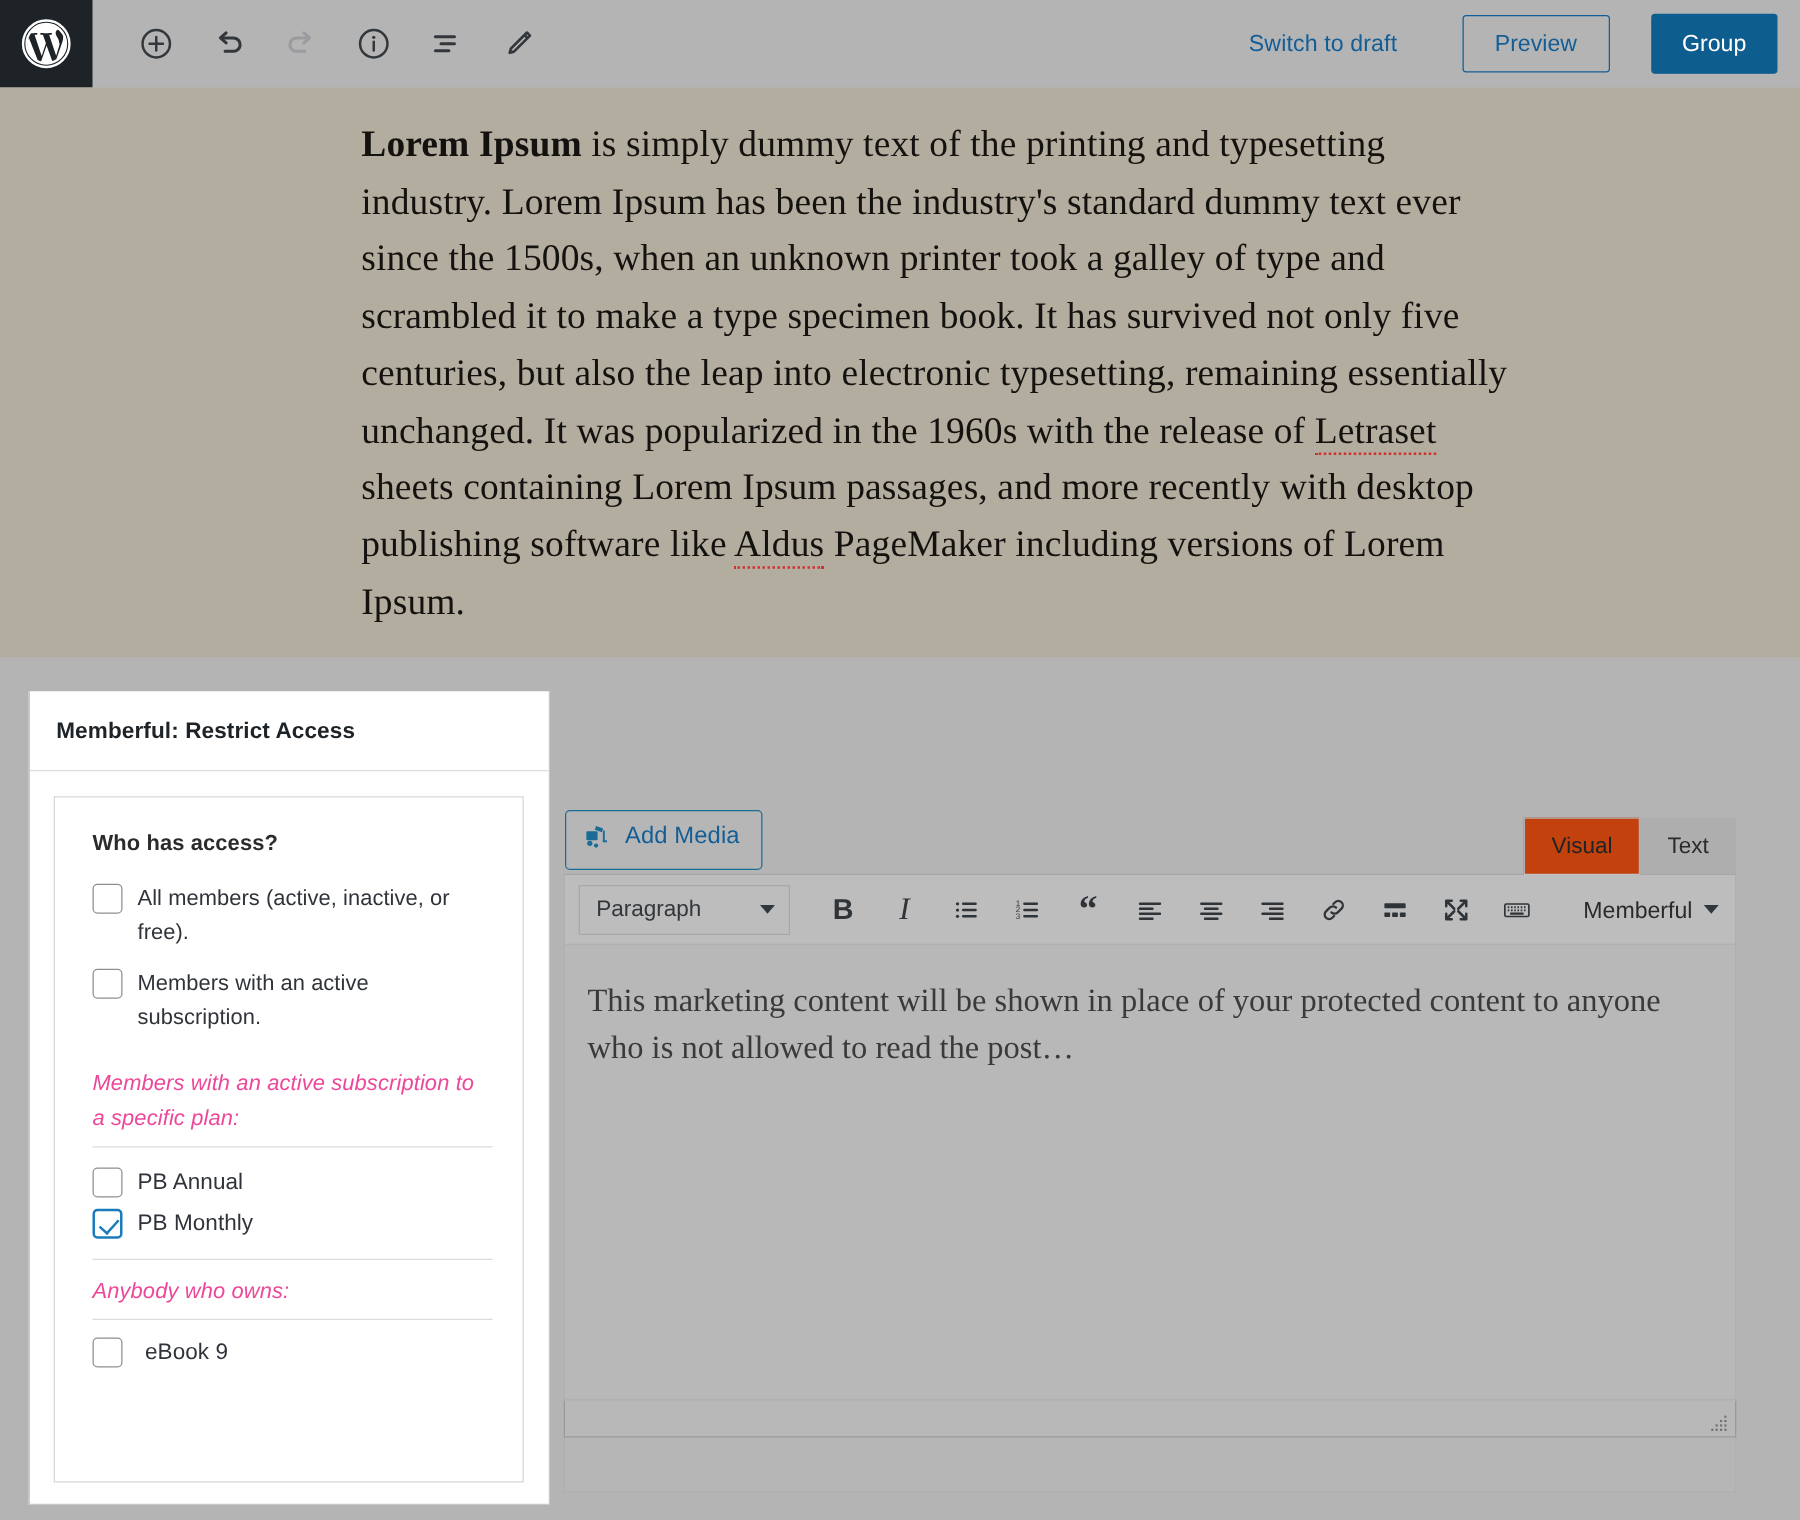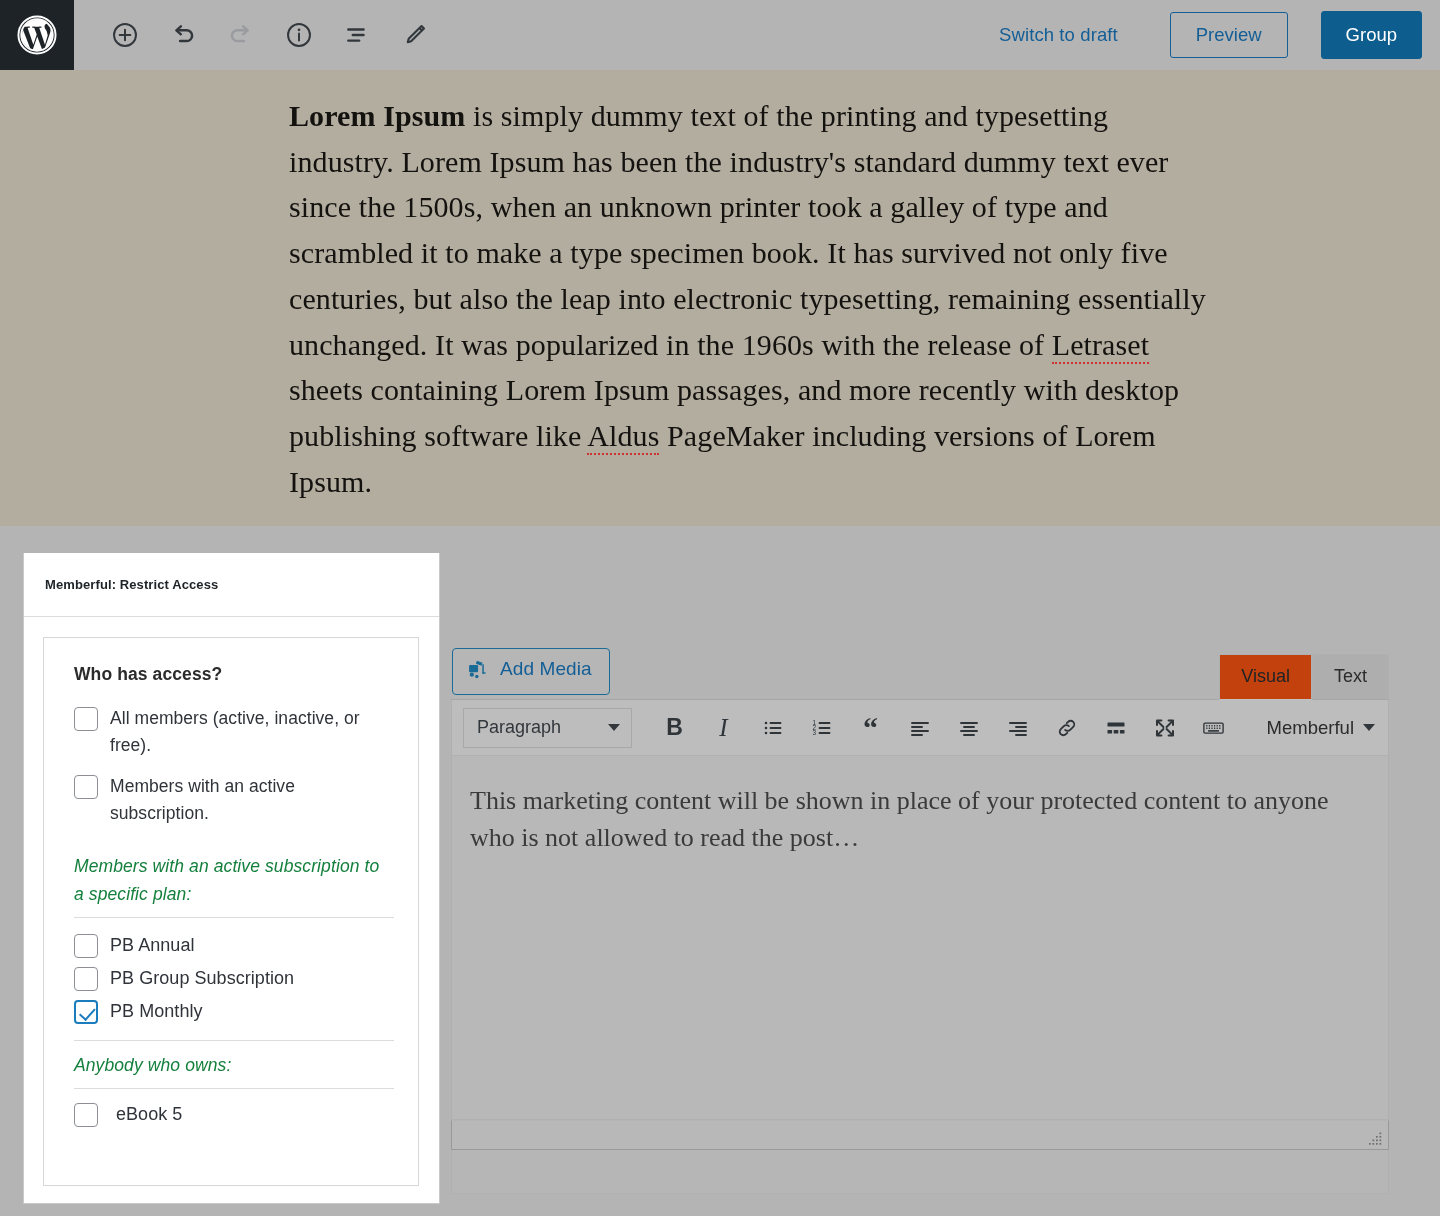--- a/index.html
+++ b/index.html
@@ -96,21 +96,21 @@
     border-top: none;
     z-index: 30;
   }
   .mf-panel-head {
     height: 64px;
     border-bottom: 1px solid #dcdcde;
     display: flex; align-items: center;
     padding-left: 21px;
   }
   .mf-panel-title {
-    font-size: 13px; font-weight: 700; color: #1d2327;
+    font-size: 18px; font-weight: 700; color: #1d2327;
     letter-spacing: .1px;
   }
   .mf-panel-body { padding: 20px 20px 0 19px; }
 
   .mf-inner {
     border: 1px solid #d7d7d7;
     background: #fff;
     padding: 26px 24px 24px 30px;
     height: 549px;
   }
@@ -144,21 +144,21 @@
     border-width: 0 2.8px 2.8px 0;
     transform: rotate(42deg);
   }
   .cb-label {
     font-size: 17.5px; color: #30343a; line-height: 1.55;
     letter-spacing: .05px;
   }
   .cb-row.compact .cb-label { font-size: 18px; line-height: 1.2; }
 
   .mf-italic-head {
-    font-style: italic; font-size: 17.5px; color: #15803d;
+    font-style: italic; font-size: 17.5px; color: #ec4899;
     line-height: 1.62; margin-top: 24px;
     letter-spacing: .1px;
   }
   .mf-rule {
     border-bottom: 1px solid #dcdcdc;
     margin: 9px 0 16px 0;
   }
   .mf-rule.tight { margin: 8px 0 12px 0; }
   .mf-rule.above { margin: 16px 0 10px 0; }
 
@@ -362,35 +362,31 @@
         </div>
 
         <div class="mf-italic-head">Members with an active subscription to a specific plan:</div>
         <div class="mf-rule"></div>
 
         <div class="cb-row compact">
           <span class="cbox"></span>
           <span class="cb-label">PB Annual</span>
         </div>
         <div class="cb-row compact">
-          <span class="cbox"></span>
-          <span class="cb-label">PB Group Subscription</span>
-        </div>
-        <div class="cb-row compact">
           <span class="cbox checked"></span>
           <span class="cb-label">PB Monthly</span>
         </div>
 
         <div class="mf-rule above"></div>
         <div class="mf-italic-head" style="margin-top:0">Anybody who owns:</div>
         <div class="mf-rule tight"></div>
 
         <div class="cb-row compact" style="margin-top:14px">
           <span class="cbox"></span>
-          <span class="cb-label" style="margin-left:6px">eBook 5</span>
+          <span class="cb-label" style="margin-left:6px">eBook 9</span>
         </div>
 
       </div>
     </div>
   </div>
 
   <div class="editor-wrap">
 
     <div class="ed-toolbar-top">
       <div class="add-media">

